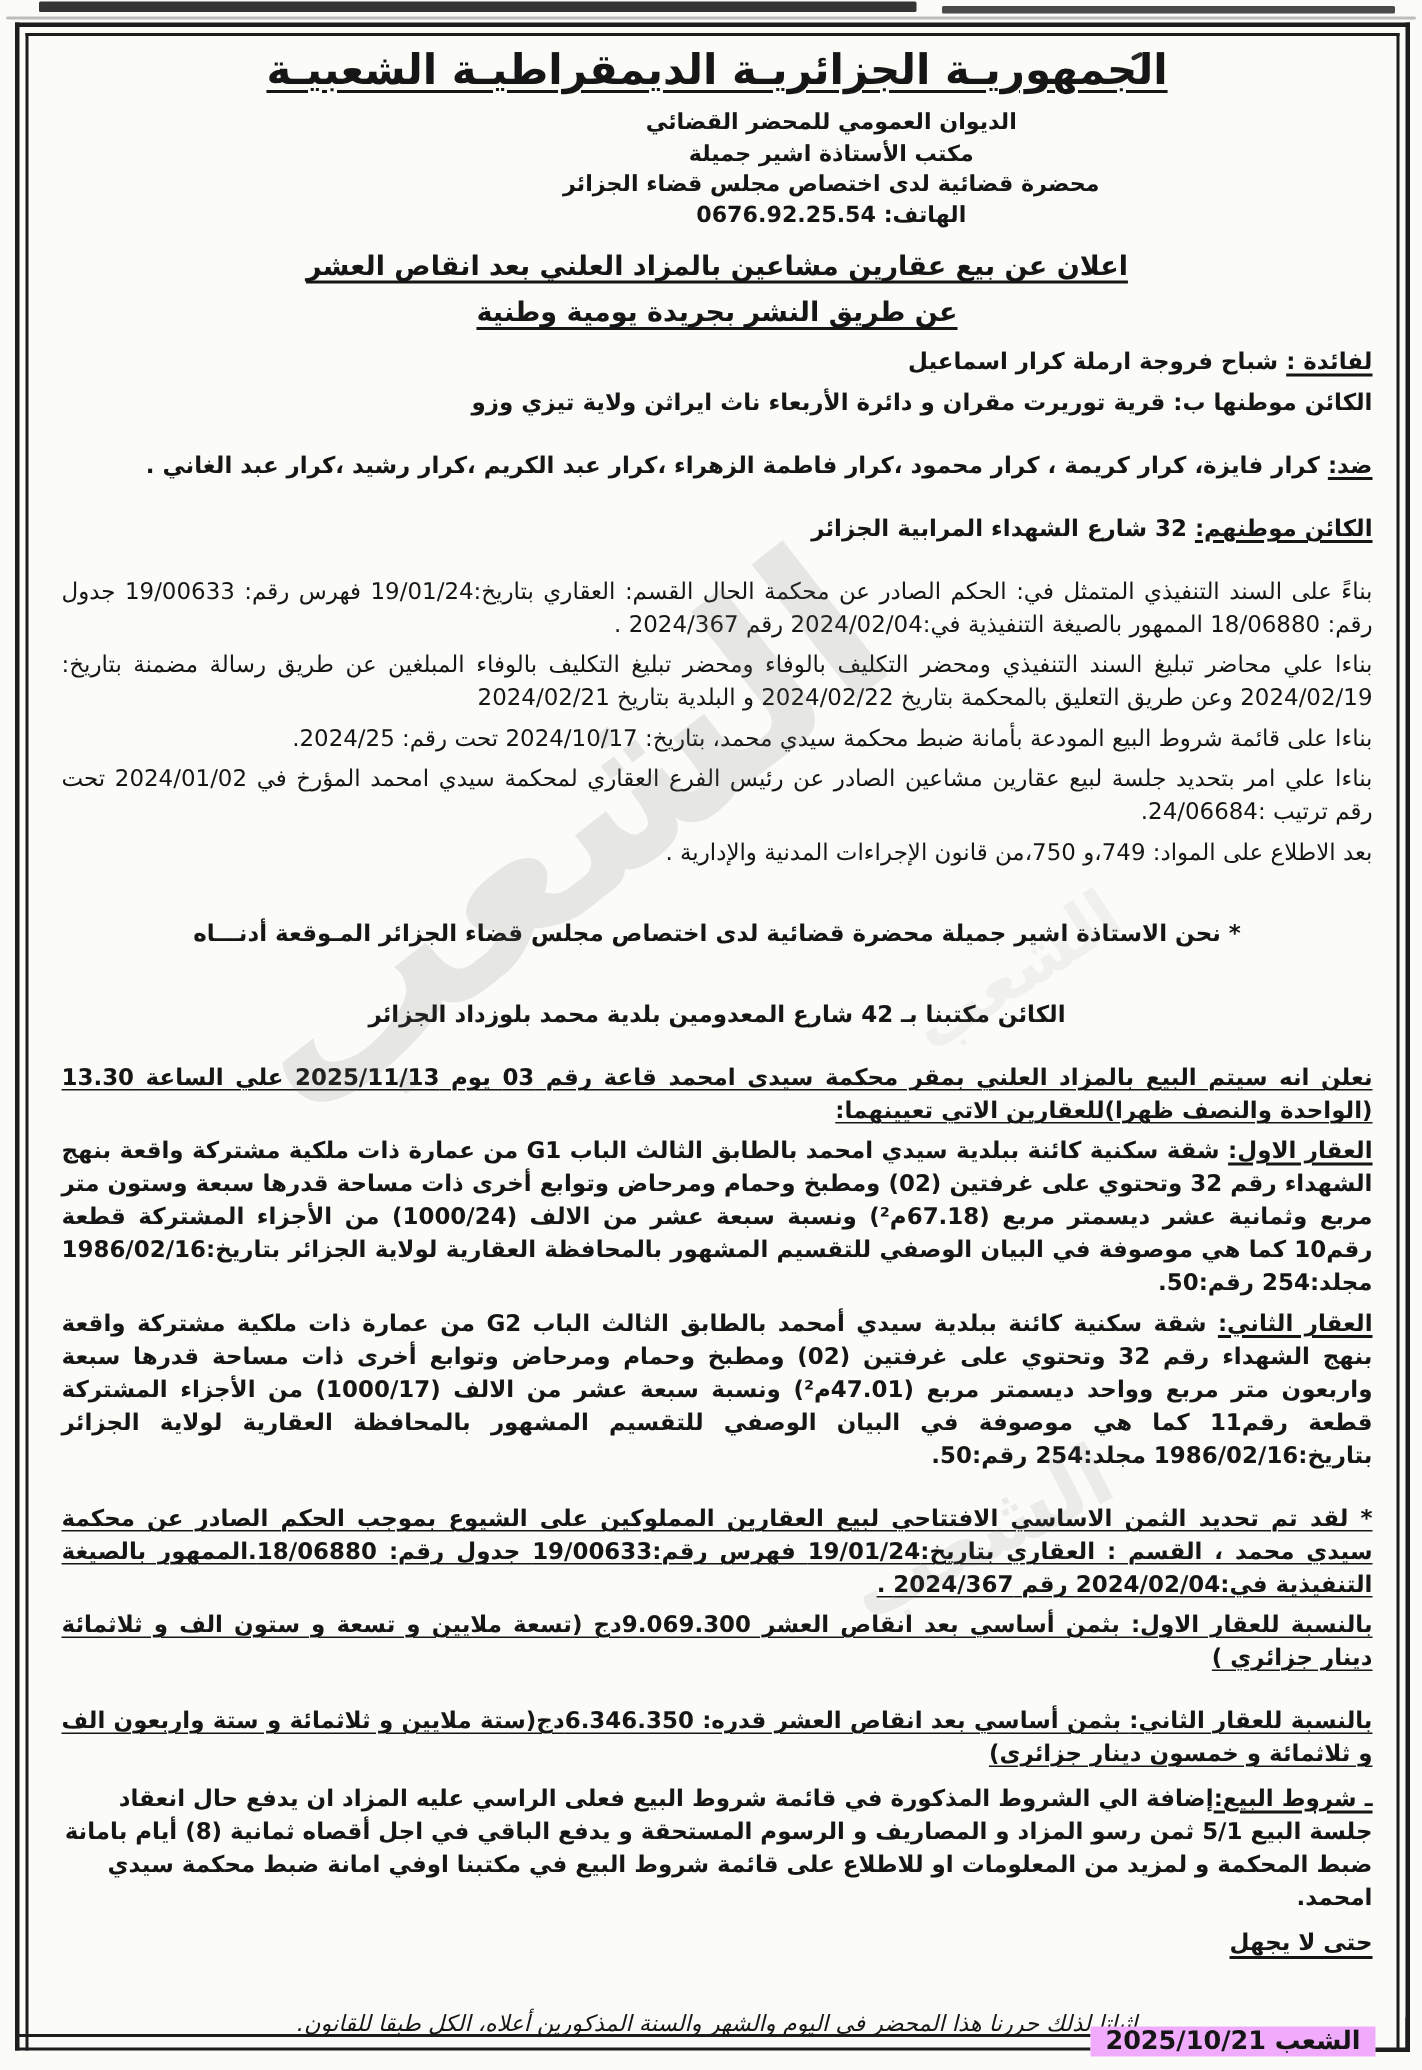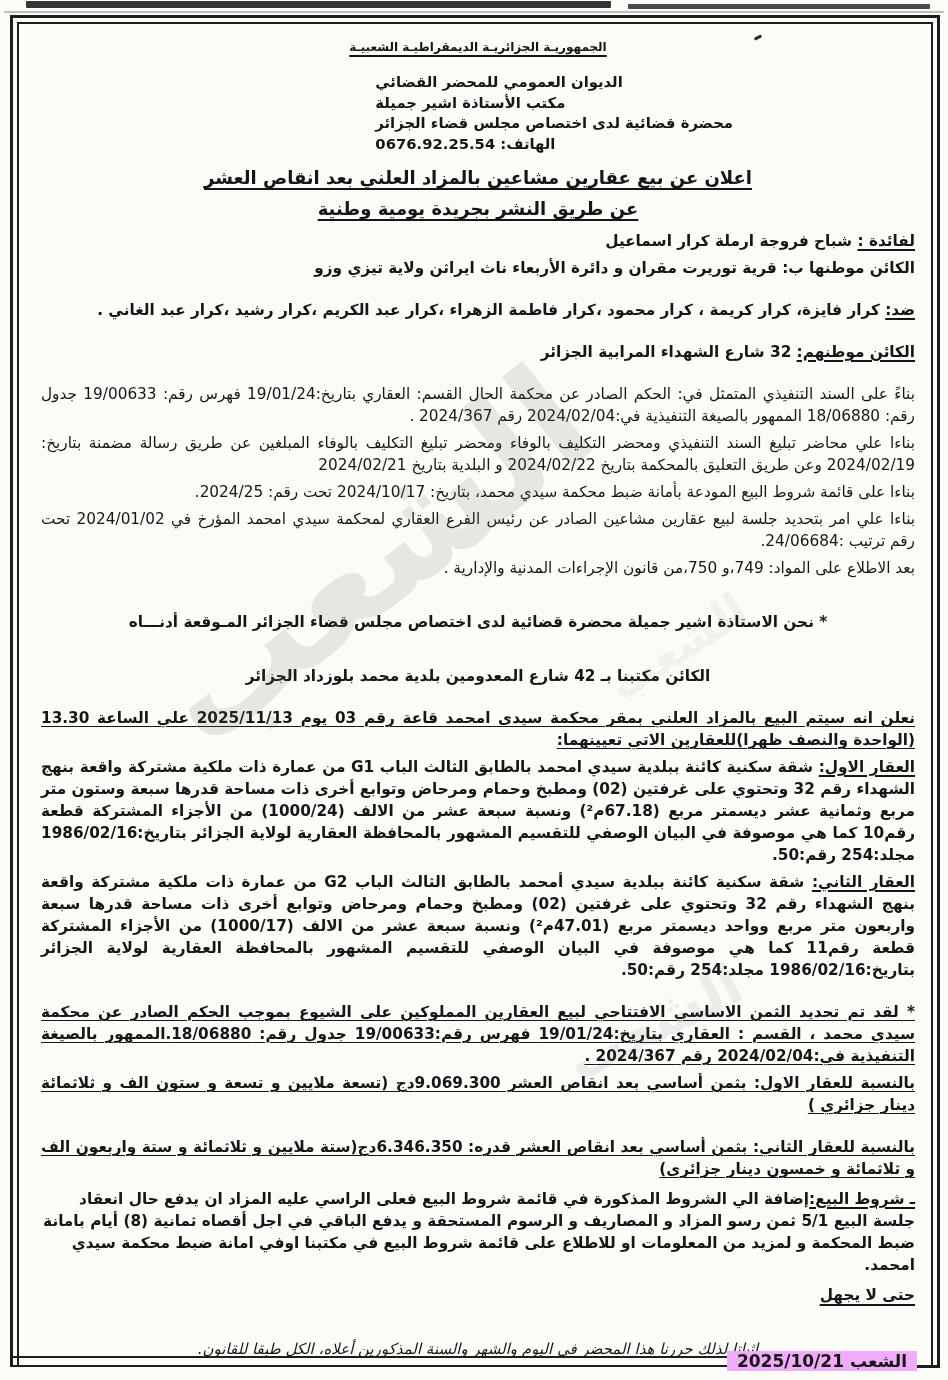--- a/index.html
+++ b/index.html
@@ -15,23 +15,23 @@
   .a2{top:4px;left:628px;width:302px;height:5px;background:#4a4a4a;}
   .a3{top:11px;left:4px;width:940px;height:2px;background:#8a8a8a;opacity:.55;}
   .speck{position:absolute;top:36px;left:754px;width:8px;height:3px;background:#2a2a2a;transform:rotate(-28deg);border-radius:2px;z-index:6;}
   
   .frame{position:absolute;top:15px;left:10px;right:8px;bottom:13px;border:3px solid #1d1d1d;border-bottom:none;z-index:1;}
   .frame-inner{position:absolute;top:4px;left:4px;right:4px;bottom:0;border:2px solid #1d1d1d;border-bottom:none;}
   .content{
     position:absolute;inset:0;padding:8px 16px 0 22px;direction:rtl;z-index:2;
     font-size:15.3px;line-height:22px;
   }
-  h1.republic{font-size:12px;font-weight:bold;text-align:center;margin:4px 0 14px;}
+  h1.republic{font-size:28px;font-weight:bold;text-align:center;margin:4px 0 14px;}
   .u{text-decoration:underline;text-underline-offset:4px;text-decoration-thickness:1.5px;}
-  .office{width:max-content;margin:0 182px 10px auto;text-align:left;font-weight:bold;font-size:14.8px;line-height:20.5px;}
+  .office{width:max-content;margin:0 182px 10px auto;text-align:center;font-weight:bold;font-size:14.8px;line-height:20.5px;}
   .ann{text-align:center;font-weight:bold;font-size:18px;line-height:27px;margin:2px 30px 4px;}
   .ann:last-of-type{margin-bottom:10px;}
   p{margin:0 0 5px;}
   .bold{font-weight:bold;}
   .just{text-align:justify;text-justify:inter-word;}
   .center{text-align:center;margin-top:32px;}
   .pu{text-decoration:underline;text-underline-offset:3px;text-decoration-thickness:1.4px;}
   .lead{font-weight:bold;}
   .leadu{font-weight:bold;text-decoration:underline;text-underline-offset:3px;text-decoration-thickness:1.5px;}
   .mt4{margin-top:20px;}

